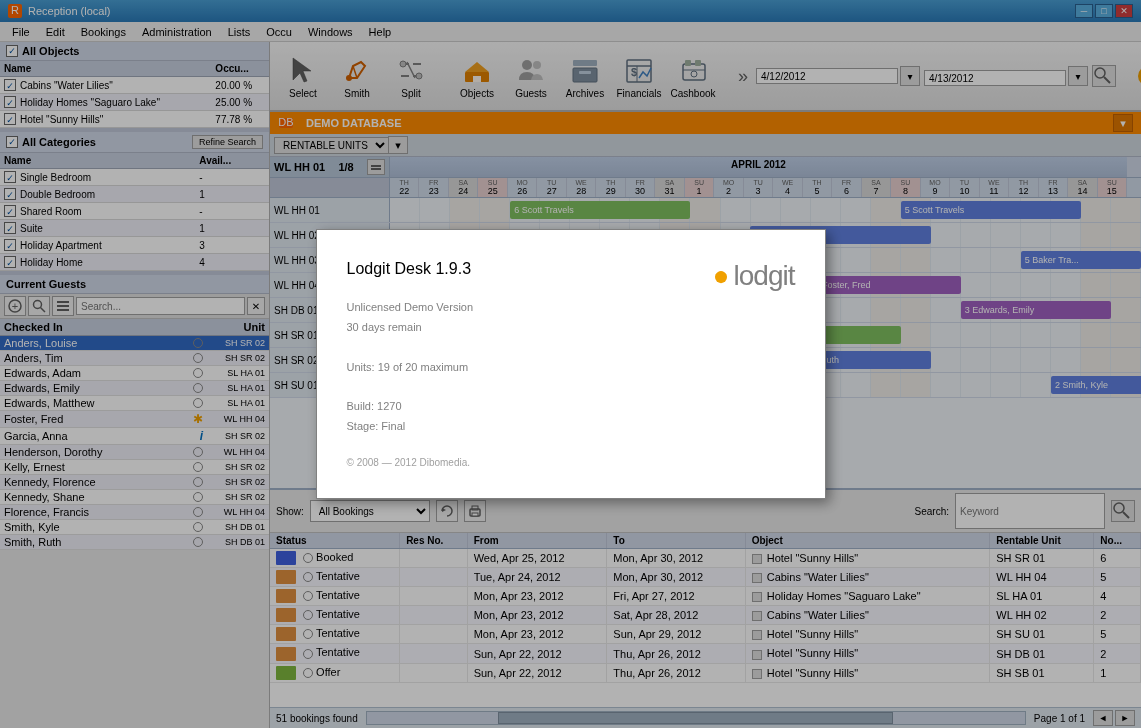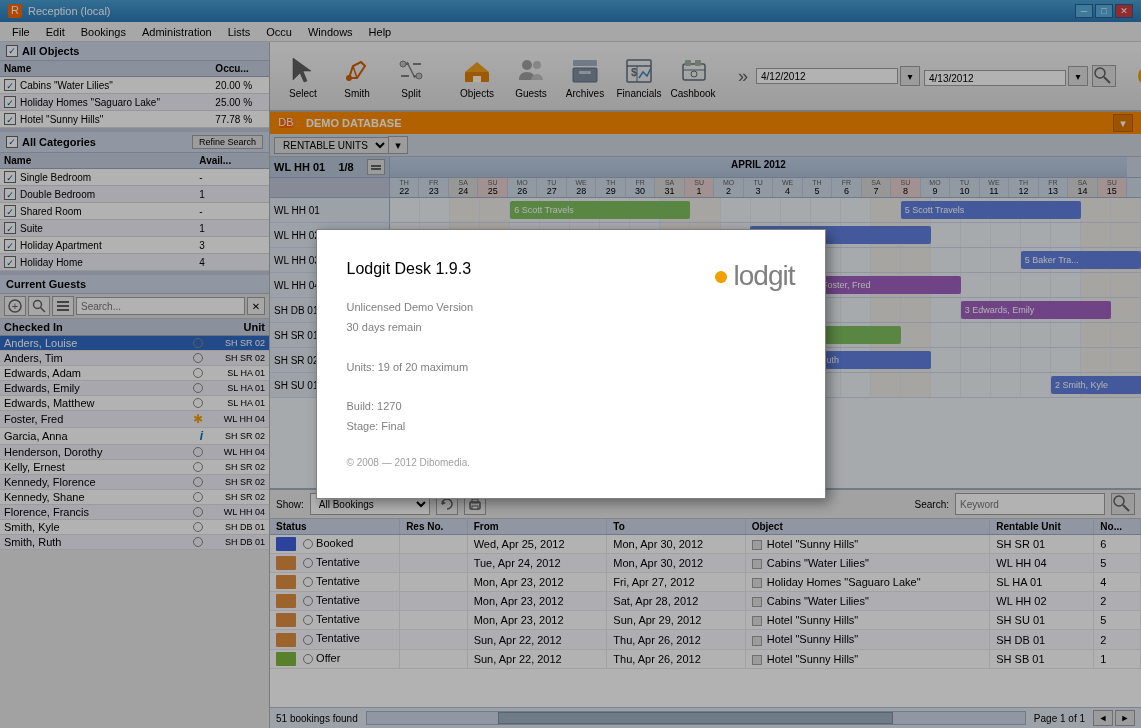--- a/index.html
+++ b/index.html
@@ -88,21 +88,21 @@
     .unit-select { background: #e0e0e0; border: 1px solid #a0a0a0; padding: 1px 4px; font-size: 10px; }
 
     
     .bottom-area { background: white; border-top: 2px solid #a0b0c8; display: flex; flex-direction: column; }
     .bottom-toolbar { background: #e8e8e8; padding: 3px 6px; display: flex; align-items: center; gap: 6px; border-bottom: 1px solid #c0c0c0; }
     .show-label { font-size: 10px; }
     .show-select { height: 22px; border: 1px solid #a0a0a0; padding: 0 4px; font-size: 10px; background: white; min-width: 120px; }
     .refresh-btn { width: 22px; height: 22px; background: #f0f0f0; border: 1px solid #a0a0a0; cursor: pointer; display: flex; align-items: center; justify-content: center; }
     .print-btn { width: 22px; height: 22px; background: #f0f0f0; border: 1px solid #a0a0a0; cursor: pointer; display: flex; align-items: center; justify-content: center; }
     .search-label { margin-left: auto; font-size: 10px; }
-    .search-input { height: 22px; border: 1px solid #a0a0a0; padding: 0 4px; font-size: 10px; background: white; width: 150px; }
+    .search-input { height: 36px; border: 1px solid #a0a0a0; padding: 0 4px; font-size: 10px; background: white; width: 150px; }
     .search-go-btn { width: 24px; height: 22px; background: #e0e0e0; border: 1px solid #a0a0a0; cursor: pointer; }
 
     
     .bookings-table-wrap { flex: 1; overflow-y: auto; }
     .bookings-table { width: 100%; border-collapse: collapse; font-size: 10px; }
     .bookings-table th { background: #d0d8e8; padding: 2px 6px; text-align: left; border-bottom: 1px solid #a0b0c8; border-right: 1px solid #c0c8d8; font-size: 10px; position: sticky; top: 0; }
     .bookings-table td { padding: 2px 6px; border-bottom: 1px solid #e8e8e8; border-right: 1px solid #e8e8e8; }
     .bookings-table tr:nth-child(even) { background: #f8f8ff; }
     .bookings-table tr:nth-child(odd) { background: white; }
 

